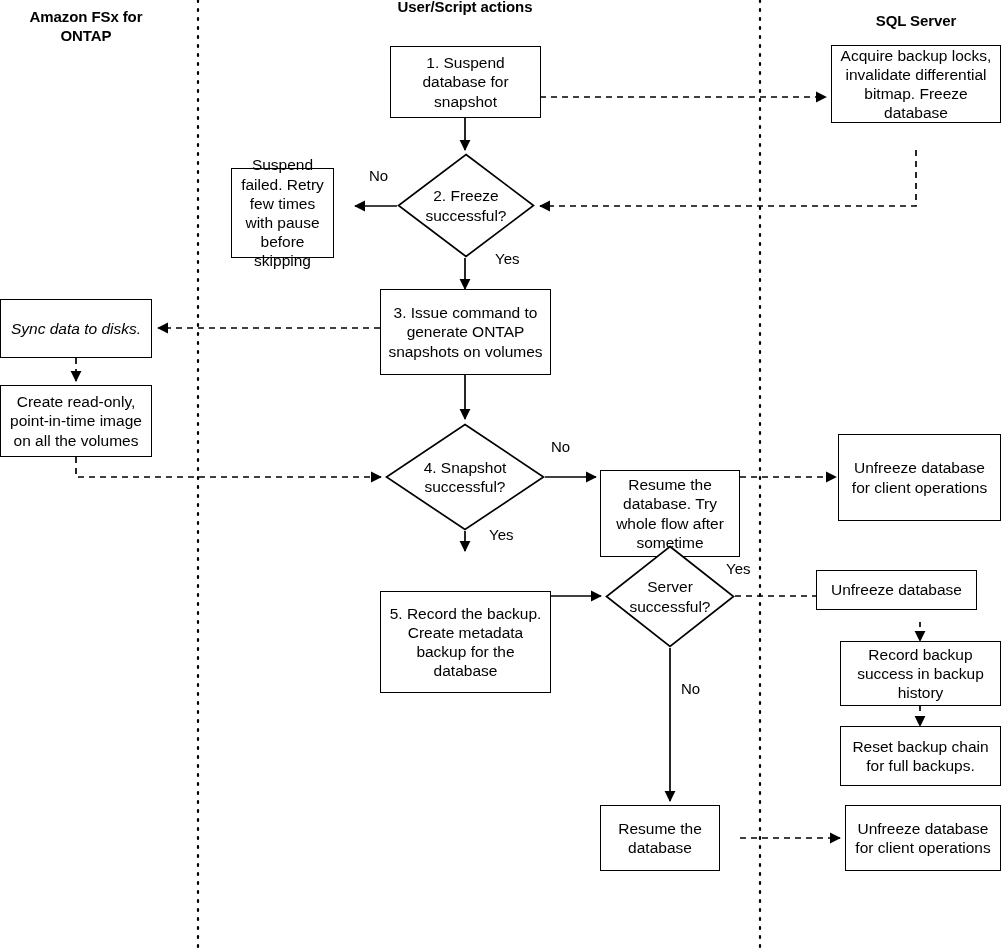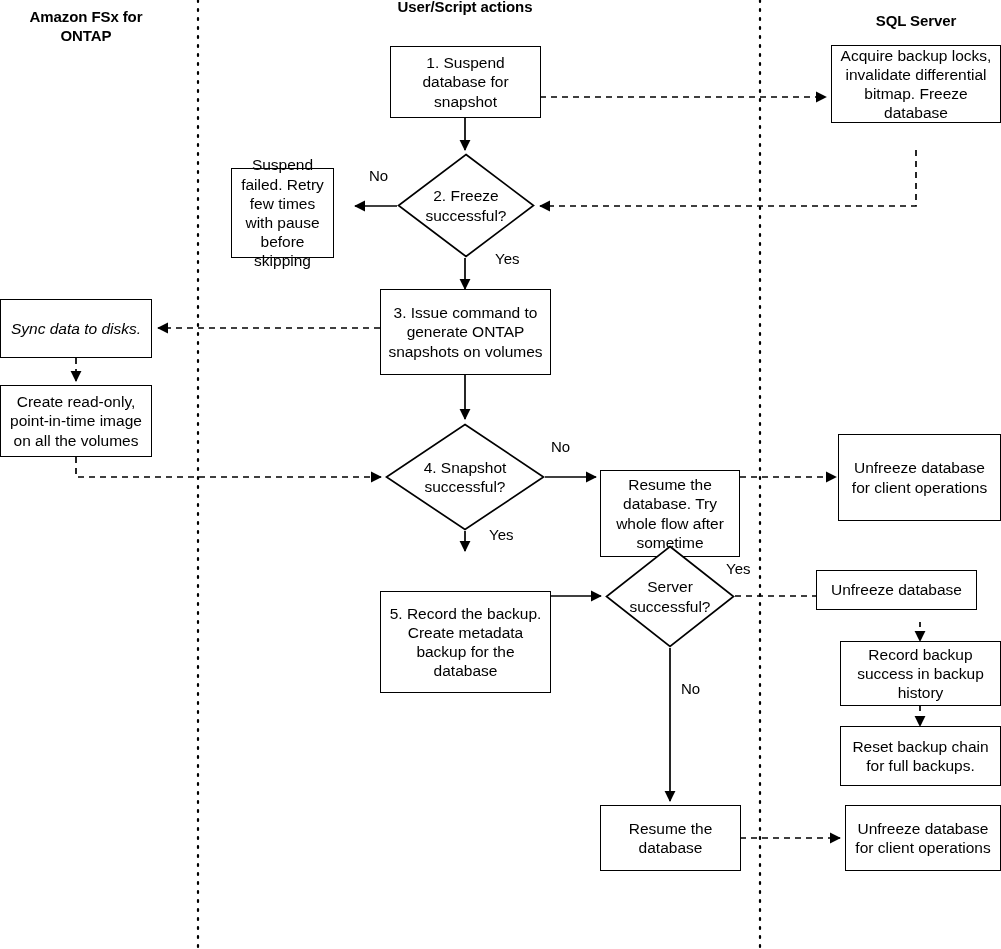--- a/index.html
+++ b/index.html
@@ -198,21 +198,21 @@
   </div>
 
   <div class="node" style="left:840px; top:641px; width:161px; height:65px;">
     <span>Record backup success in backup history</span>
   </div>
 
   <div class="node" style="left:840px; top:726px; width:161px; height:60px;">
     <span>Reset backup chain for full backups.</span>
   </div>
 
-  <div class="node" style="left:600px; top:805px; width:141px; height:66px;">
+  <div class="node" style="left:600px; top:805px; width:120px; height:66px;">
     <span>Resume the database</span>
   </div>
 
   <div class="node" style="left:845px; top:805px; width:156px; height:66px;">
     <span>Unfreeze database for client operations</span>
   </div>
 
   <div class="diamond-wrap" style="left:397px; top:153px; width:138px; height:105px;">
     <svg class="dshape" viewBox="0 0 138 105" preserveAspectRatio="none">
       <polygon points="69,1.5 136.5,52.5 69,103.5 1.5,52.5" fill="#ffffff" stroke="#000000" stroke-width="1.7"></polygon>

